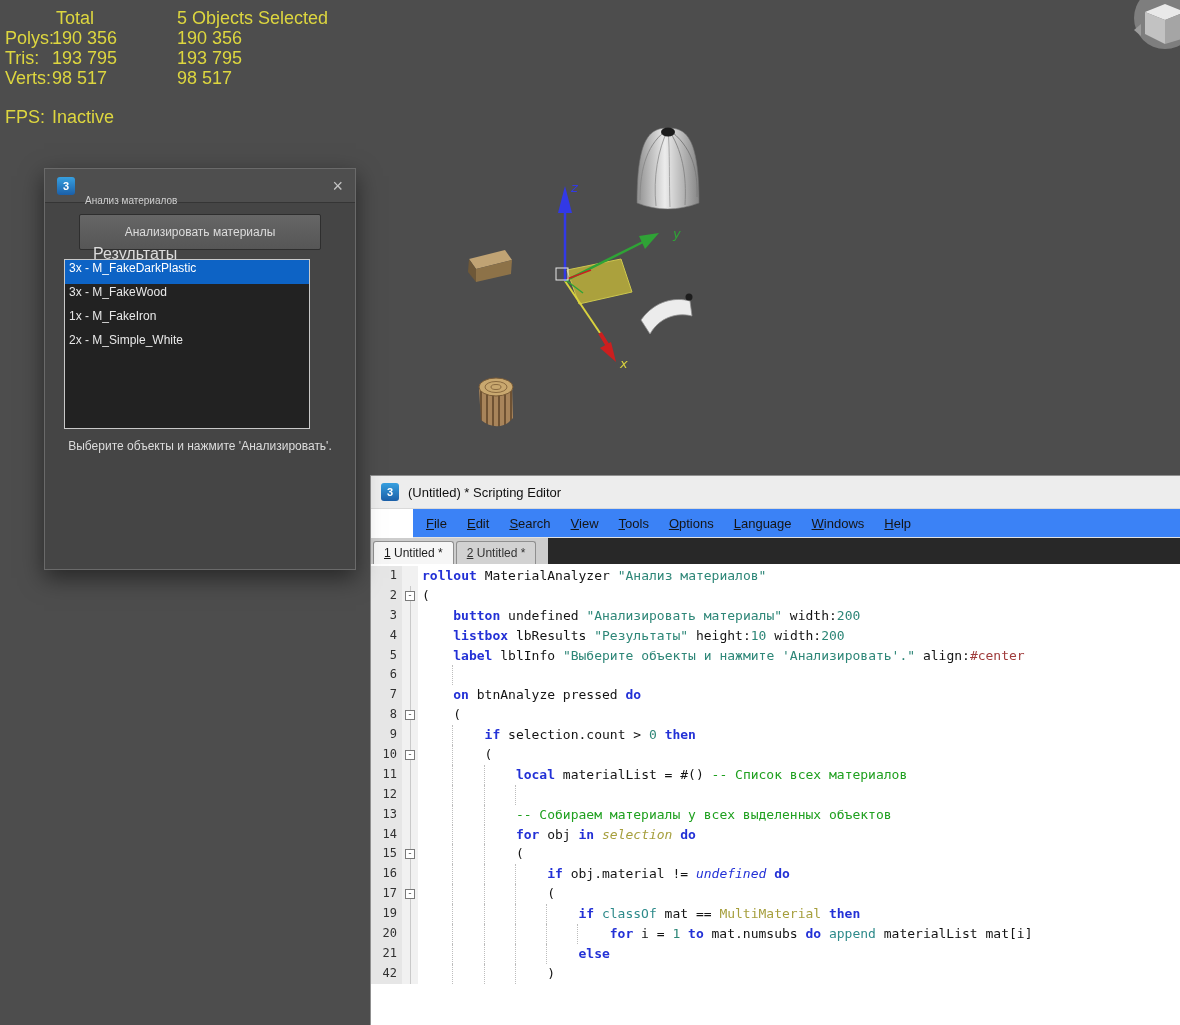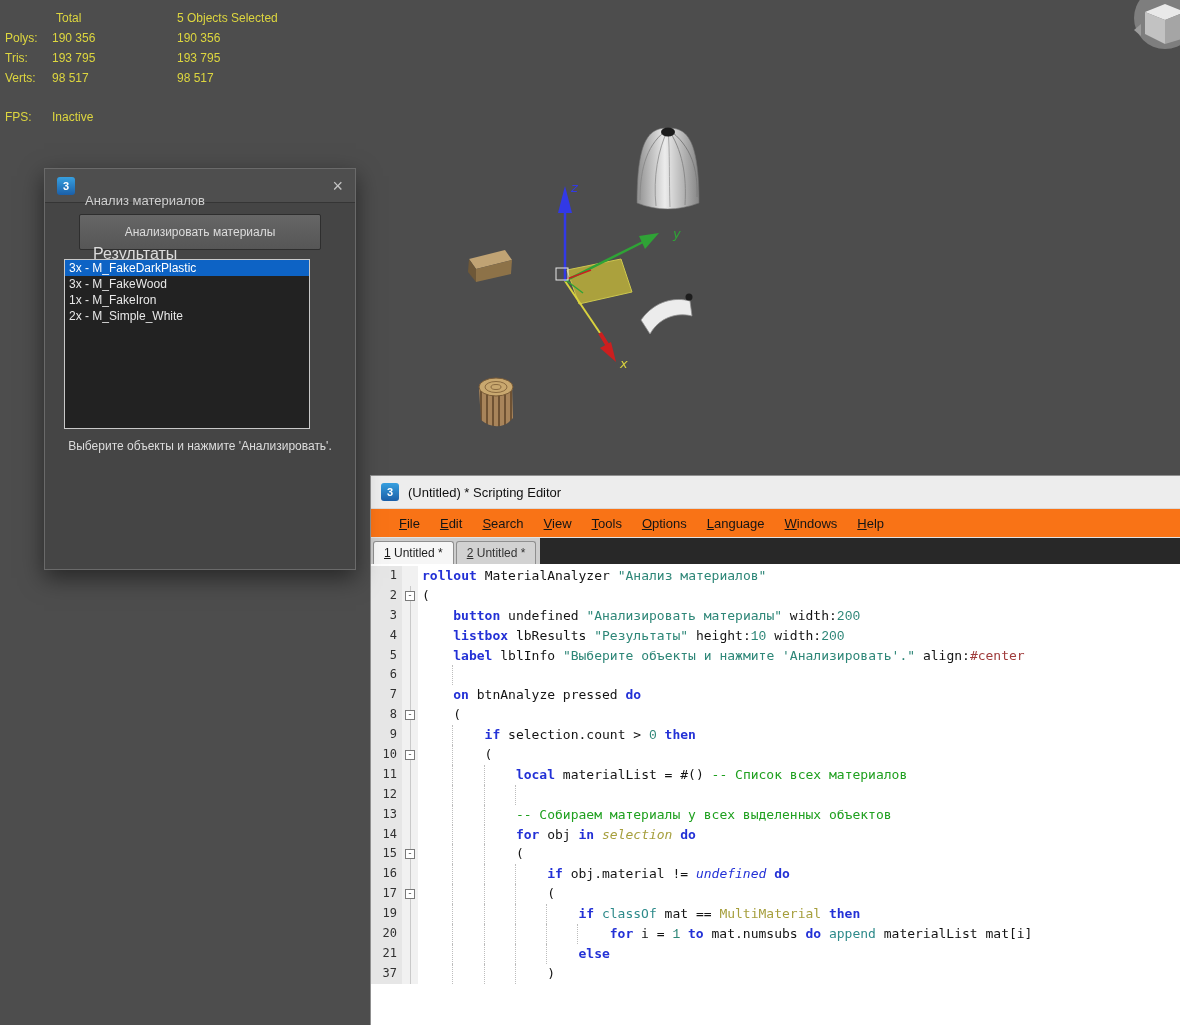--- a/index.html
+++ b/index.html
@@ -1,71 +1,71 @@
 <!DOCTYPE html>
 <html style="--keyword: #2331d6; --string: #2d8677; --number: #2d8677; --comment: #1fa01f; --global_var: #a69f3d; --class_name: #a69f3d; --builtin: #2d8a8a; --hash_literal: #a03c3c; --undefined_literal: #2331d6; --plain_code: #141414; --list_selection_bg: #0d63c5; --stats_text: #ddd63f; --axis_x: #d9d23e; --axis_y: #2fa336; --axis_z: #3239e6;"><head>
 <meta charset="utf-8">
 <style>
   html,body{margin:0;padding:0;}
   body{font-family:"Liberation Sans", sans-serif;}
   .page{position:relative;width:1180px;height:1025px;overflow:hidden;background:#4d4d4d;}
 
   
   .scene{position:absolute;left:0;top:0;z-index:0;}
-  .stats{position:absolute;left:5px;top:8px;z-index:2;color:var(--stats_text);font-size:12px;}
+  .stats{position:absolute;left:5px;top:8px;z-index:2;color:var(--stats_text);font-size:18px;}
   .stats-grid{display:grid;grid-template-columns:47px 125px auto;line-height:20px;}
   .fps-grid{display:grid;grid-template-columns:47px auto;line-height:20px;margin-top:19px;}
   .st-cell{white-space:nowrap;}
   .st-head{padding-left:4px;}
 
   
   .dialog{position:absolute;left:44px;top:168px;width:312px;height:402px;background:#454545;
           border:1px solid #6a6a6a;box-shadow:0 8px 22px rgba(0,0,0,.5);z-index:5;box-sizing:border-box;}
   .dlg-titlebar{height:33px;background:#4e4e4e;border-bottom:1px solid #353535;display:flex;align-items:center;gap:10px;padding:0 12px;}
-  .dlg-title{flex:1;color:#cfcfcf;font-size:13px;margin-top:30px;}
+  .dlg-title{flex:1;color:#cfcfcf;font-size:10px;margin-top:30px;}
   .dlg-close{color:#c4c4c4;font-size:18px;line-height:18px;cursor:default;}
   .app-icon{display:inline-flex;align-items:center;justify-content:center;width:18px;height:18px;border-radius:3px;
             background:linear-gradient(#37a0e0,#1b5fa8);color:#fff;font-weight:bold;font-size:11px;flex:none;}
   .dlg-body{position:relative;height:368px;}
   .analyze-btn{position:absolute;left:34px;top:11px;width:242px;height:36px;background:linear-gradient(#666,#565656);
                border:1px solid #2e2e2e;border-radius:2px;color:#dcdcdc;font-size:12px;font-family:inherit;}
   .results-label{position:absolute;left:48px;top:42px;color:#dcdcdc;font-size:16px;}
   .listbox{position:absolute;left:19px;top:56px;width:244px;height:168px;background:#222;border:1px solid #c9c9c9;overflow:hidden;}
-  .list-item{height:16px;line-height:16px;padding:0 4px;color:#e8e8e8;font-size:12px;white-space:nowrap;}
+  .list-item{height:24px;line-height:16px;padding:0 4px;color:#e8e8e8;font-size:12px;white-space:nowrap;}
   .list-item.selected{background:var(--list_selection_bg);color:#fff;}
   .info-label{position:absolute;left:0;right:0;top:236px;text-align:center;color:#dcdcdc;font-size:12px;}
 
   
   .editor{position:absolute;left:370px;top:475px;width:810px;height:550px;background:#fff;z-index:4;
           border:1px solid #8f8f8f;border-right:none;border-bottom:none;box-sizing:border-box;display:flex;flex-direction:column;}
   .ed-titlebar{height:32px;flex:none;background:#ededed;border-bottom:1px solid #d9d9d9;display:flex;align-items:center;gap:9px;padding:0 10px;}
   .ed-title{font-size:13px;color:#101010;}
-  .ed-menubar{height:28px;flex:none;background:#f97316;border-bottom:1px solid #e2e2e2;display:flex;align-items:center;padding-left:18px;}
+  .ed-menubar{height:28px;flex:none;background:#3b82f6;border-bottom:1px solid #e2e2e2;display:flex;align-items:center;padding-left:3px;margin-left:42px;}
   .menu-item{font-size:13px;color:#151515;padding:4px 10px;cursor:default;}
   .ed-tabbar{height:26px;flex:none;display:flex;align-items:stretch;background:#282828;}
-  .tabs-left{display:flex;align-items:center;background:#cdcdcd;padding:2px 4px 0 2px;gap:2px;}
+  .tabs-left{display:flex;align-items:center;background:#cdcdcd;padding:2px 12px 0 2px;gap:2px;}
   .tab{font-size:12px;color:#1c1c1c;padding:4px 10px 4px;border:1px solid #8f8f8f;border-bottom:none;
        border-radius:3px 3px 0 0;white-space:nowrap;cursor:default;}
   .tab.active{background:#f6f6f6;}
   .tab.inactive{background:#d2d2d2;color:#333;}
   .tab-filler{flex:1;background:#282828;}
   .ed-body{flex:1;overflow:hidden;background:#fff;font-family:"DejaVu Sans Mono", monospace;font-size:13px;padding-top:2px;}
   .code-line{display:flex;height:19.9px;line-height:19.9px;}
   .ln{flex:none;width:31px;background:#e6e6e6;color:#303030;font-size:12px;text-align:right;padding-right:5px;box-sizing:border-box;}
   .fold{flex:none;width:16px;background:#f1f1f1;position:relative;}
   .foldline{position:absolute;left:8px;top:0;bottom:0;width:1px;background:#c9c9c9;}
   .foldbox{position:absolute;left:3px;top:5px;width:10px;height:10px;background:#fff;border:1px solid #7a7a7a;box-sizing:border-box;
            font-size:9px;line-height:7px;text-align:center;color:#444;}
   .codecell{flex:1;white-space:pre;padding-left:4px;color:var(--plain_code);}
   .iguide{display:inline-block;width:4ch;height:100%;vertical-align:top;border-right:1px dotted #bdbdbd;box-sizing:border-box;}
   .iguide.ng{border-right:none;}
   .tk-k{color:var(--keyword);font-weight:bold;}
   .tk-p{color:var(--plain_code);}
   .tk-s{color:var(--string);}
-  .tk-n{color:var(--number);font-family:Liberation Mono, monospace;}
+  .tk-n{color:var(--number);}
   .tk-c{color:var(--comment);}
   .tk-g{color:var(--global_var);font-style:italic;}
   .tk-u{color:var(--undefined_literal);font-style:italic;}
   .tk-f{color:var(--builtin);}
   .tk-m{color:var(--class_name);}
   .tk-h{color:var(--hash_literal);}
   .axis-label{font-size:13px;font-family:"DejaVu Sans", sans-serif;font-style:italic;}
 </style>
 </head>
 <body>
@@ -342,21 +342,21 @@
           <span class="codecell"><span class="iguide"></span><span class="iguide"></span><span class="iguide"></span><span class="iguide"></span><span class="iguide"></span><span class="iguide ng"></span><span class="tk-k">for </span><span class="tk-p">i = </span><span class="tk-n">1</span><span class="tk-p"> </span><span class="tk-k">to </span><span class="tk-p">mat.numsubs </span><span class="tk-k">do </span><span class="tk-f">append </span><span class="tk-p">materialList mat[i]</span></span>
         </div>
         <div class="code-line">
           <span class="ln">21</span>
           <span class="fold">
             <span class="foldline"></span>
           </span>
           <span class="codecell"><span class="iguide"></span><span class="iguide"></span><span class="iguide"></span><span class="iguide"></span><span class="iguide ng"></span><span class="tk-k">else</span></span>
         </div>
         <div class="code-line">
-          <span class="ln">37</span>
+          <span class="ln">42</span>
           <span class="fold">
             <span class="foldline"></span>
           </span>
           <span class="codecell"><span class="iguide"></span><span class="iguide"></span><span class="iguide"></span><span class="iguide ng"></span><span class="tk-p">)</span></span>
         </div>
       </div>
   </div>
 
 </div>
 

